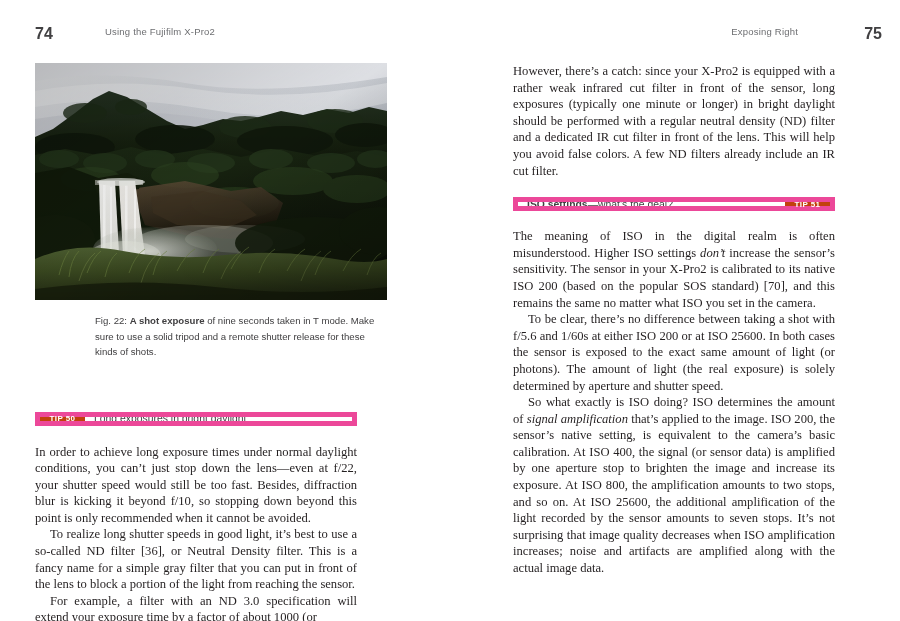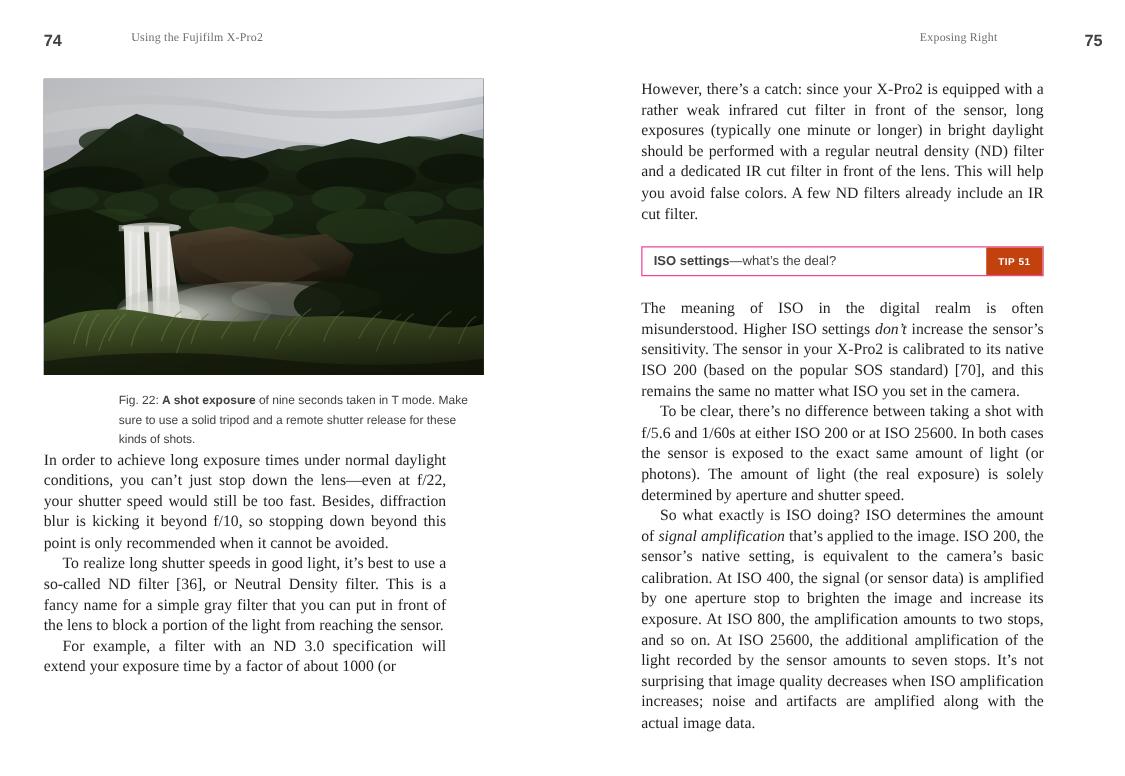--- a/index.html
+++ b/index.html
@@ -18,32 +18,32 @@
     position: relative;
     width: 900px;
     height: 621px;
     background: #ffffff;
   }
 
   
   .runhead {
     position: absolute;
     top: 26px;
-    font-family: Liberation Serif, serif;
+    font-family: Liberation Sans, sans-serif;
     font-size: 9.5px;
     color: #6d6e71;
     letter-spacing: 0.2px;
     white-space: nowrap;
     text-align: right;
   }
   .folio {
     position: absolute;
     top: 25px;
     font-family: "Liberation Sans", sans-serif;
-    font-size: 13px;
+    font-size: 16px;
     font-weight: bold;
     color: #414042;
   }
   .folio-left  { left: 35px; }
   .runhead-left{ left: 105px; }
   .runhead-right{ right: 102px; }
   .folio-right { right: 18px; margin-left: 36px; }
 
   
   .col {
@@ -72,22 +72,22 @@
     font-size: 9.6px;
     line-height: 15.5px;
     color: #414042;
   }
   .caption b { font-weight: bold; }
 
   
   .tipbar {
     display: flex;
     align-items: stretch;
-    border: 1px solid #ec4899;
-    height: 24px;
+    border: 5px solid #ec4899;
+    height: 14px;
     box-sizing: border-box;
     background: #ffffff;
   }
   .tip-left  { margin: 52px 0 18px 0; width: 322px; }
   .tip-right { margin: 18px 0 17px 0; width: 322px; }
   .tip-badge {
     background: #c2410c;
     color: #ffffff;
     font-family: "Liberation Sans", sans-serif;
     font-size: 8px;
@@ -296,20 +296,24 @@
           <rect x="0" y="0" width="352" height="237" fill="url(#vignette)"></rect>
         </svg>
       </div>
 
       <figcaption class="caption">
         <span>Fig. 22:</span>
         <b>A shot exposure</b><span> of nine seconds taken in T mode. Make sure to use a solid tripod and a remote shutter release for these kinds of shots.</span>
       </figcaption>
     </figure>
 
+    <div class="tipbar tip-left">
+      <div class="tip-badge">TIP 50</div>
+      <div class="tip-text">Long exposures in bright daylight</div>
+    </div>
 
     <p class="body">In order to achieve long exposure times under normal daylight conditions, you can’t just stop down the lens—even at f/22, your shutter speed would still be too fast. Besides, diffraction blur is kicking it beyond f/10, so stopping down beyond this point is only recommended when it cannot be avoided.</p>
     <p class="body">To realize long shutter speeds in good light, it’s best to use a so-called ND filter [36], or Neutral Density filter. This is a fancy name for a simple gray filter that you can put in front of the lens to block a portion of the light from reaching the sensor.</p>
     <p class="body">For example, a filter with an ND 3.0 specification will extend your exposure time by a factor of about 1000 (or</p>
   </div>
 
   <div class="col col-right">
 
     <p class="body">However, there’s a catch: since your X-Pro2 is equipped with a rather weak infrared cut filter in front of the sensor, long exposures (typically one minute or longer) in bright daylight should be performed with a regular neutral density (ND) filter and a dedicated IR cut filter in front of the lens. This will help you avoid false colors. A few ND filters already include an IR cut filter.</p>
 

